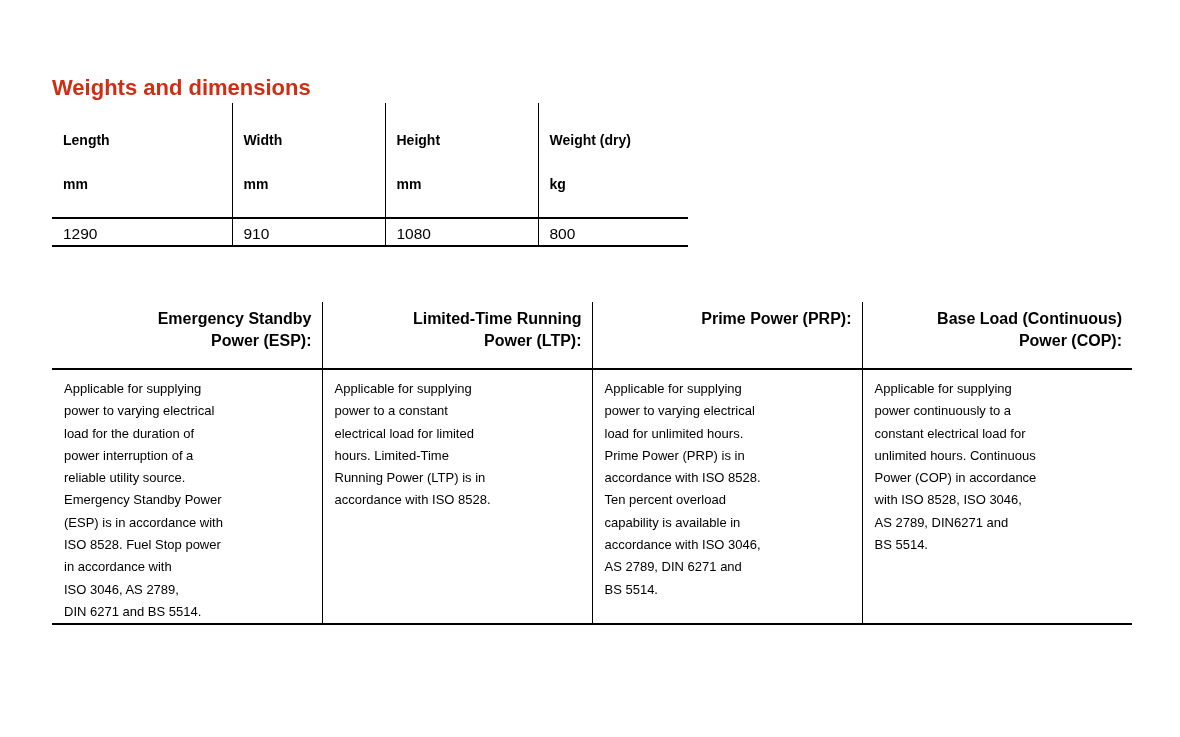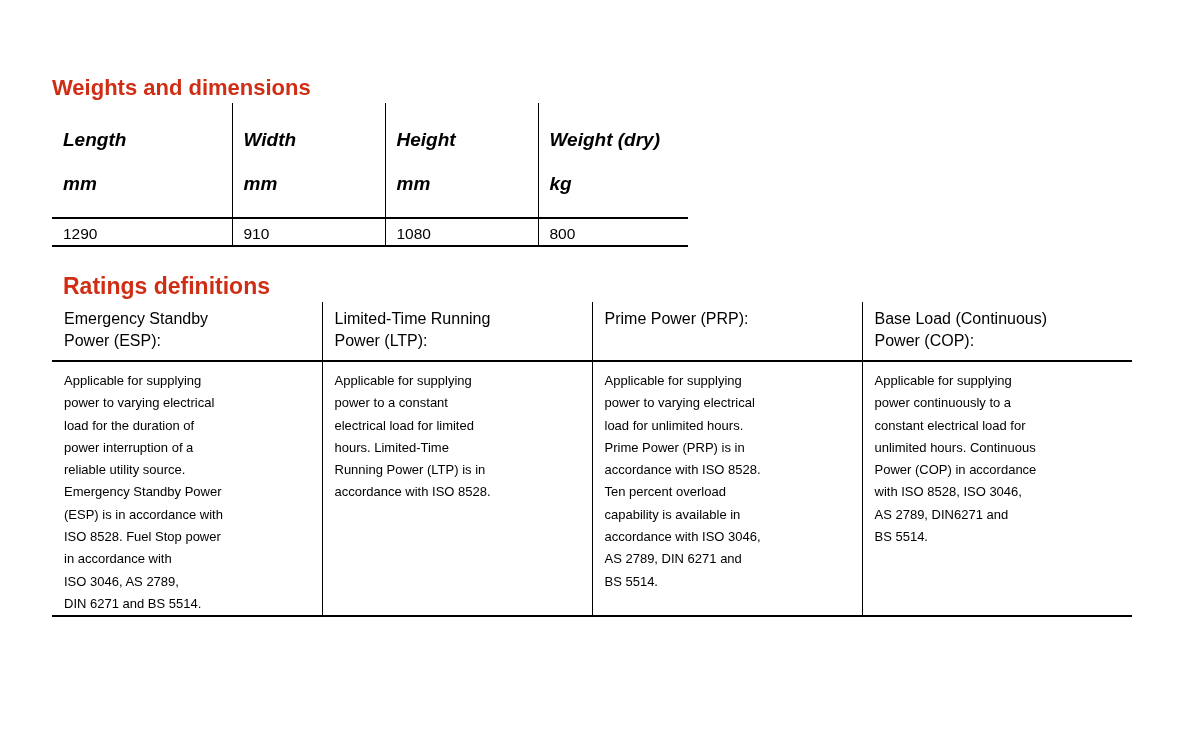--- a/index.html
+++ b/index.html
@@ -37,25 +37,24 @@
   
   .dims-table {
     position: absolute;
     left: 52px;
     top: 103px;
     width: 636px;
   }
   .dims-table th {
     height: 53px;
     padding: 4px 8px 0 11px;
-    font-size: 19px;
+    font-size: 14px;
     line-height: 22px;
     font-weight: bold;
     border-bottom: 2.5px solid var(--ink);
-    font-style: italic;
   }
   .dims-table td {
     height: 18px;
     padding: 4px 8px 0 11px;
     font-size: 15.5px;
     line-height: 22px;
     border-bottom: 2.5px solid var(--ink);
   }
   .dims-table th:not(:last-child),
   .dims-table td:not(:last-child) { border-right: 1.5px solid var(--ink); }
@@ -63,25 +62,26 @@
 
   
   .ratings-table {
     position: absolute;
     left: 52px;
     top: 302px;
     width: 1080px;
   }
   .ratings-table th {
     height: 55px;
-    padding: 6px 10px 8px 12px;
+    padding: 6px 10px 16px 12px;
     font-size: 16px;
     line-height: 22px;
-    font-weight: normal;
+    font-weight: bold;
     border-bottom: 2.5px solid var(--ink);
+    text-align: right;
   }
   .ratings-table td {
     height: 254px;
     padding: 8px 10px 0 12px;
     font-size: 13px;
     line-height: 22.3px;
     border-bottom: 2.5px solid var(--ink);
   }
   .ratings-table th:not(:last-child),
   .ratings-table td:not(:last-child) { border-right: 1.5px solid var(--ink); }
@@ -123,21 +123,20 @@
     <tbody>
       <tr>
         <td>1290</td>
         <td>910</td>
         <td>1080</td>
         <td>800</td>
       </tr>
     </tbody>
   </table>
 
-  <h2 class="section-title" id="title-ratings">Ratings definitions</h2>
 
   <table class="ratings-table">
     <colgroup>
       <col style="width:270px">
         <col style="width:270px">
         <col style="width:270px">
         <col style="width:270px">
     </colgroup>
     <thead>
       <tr>

